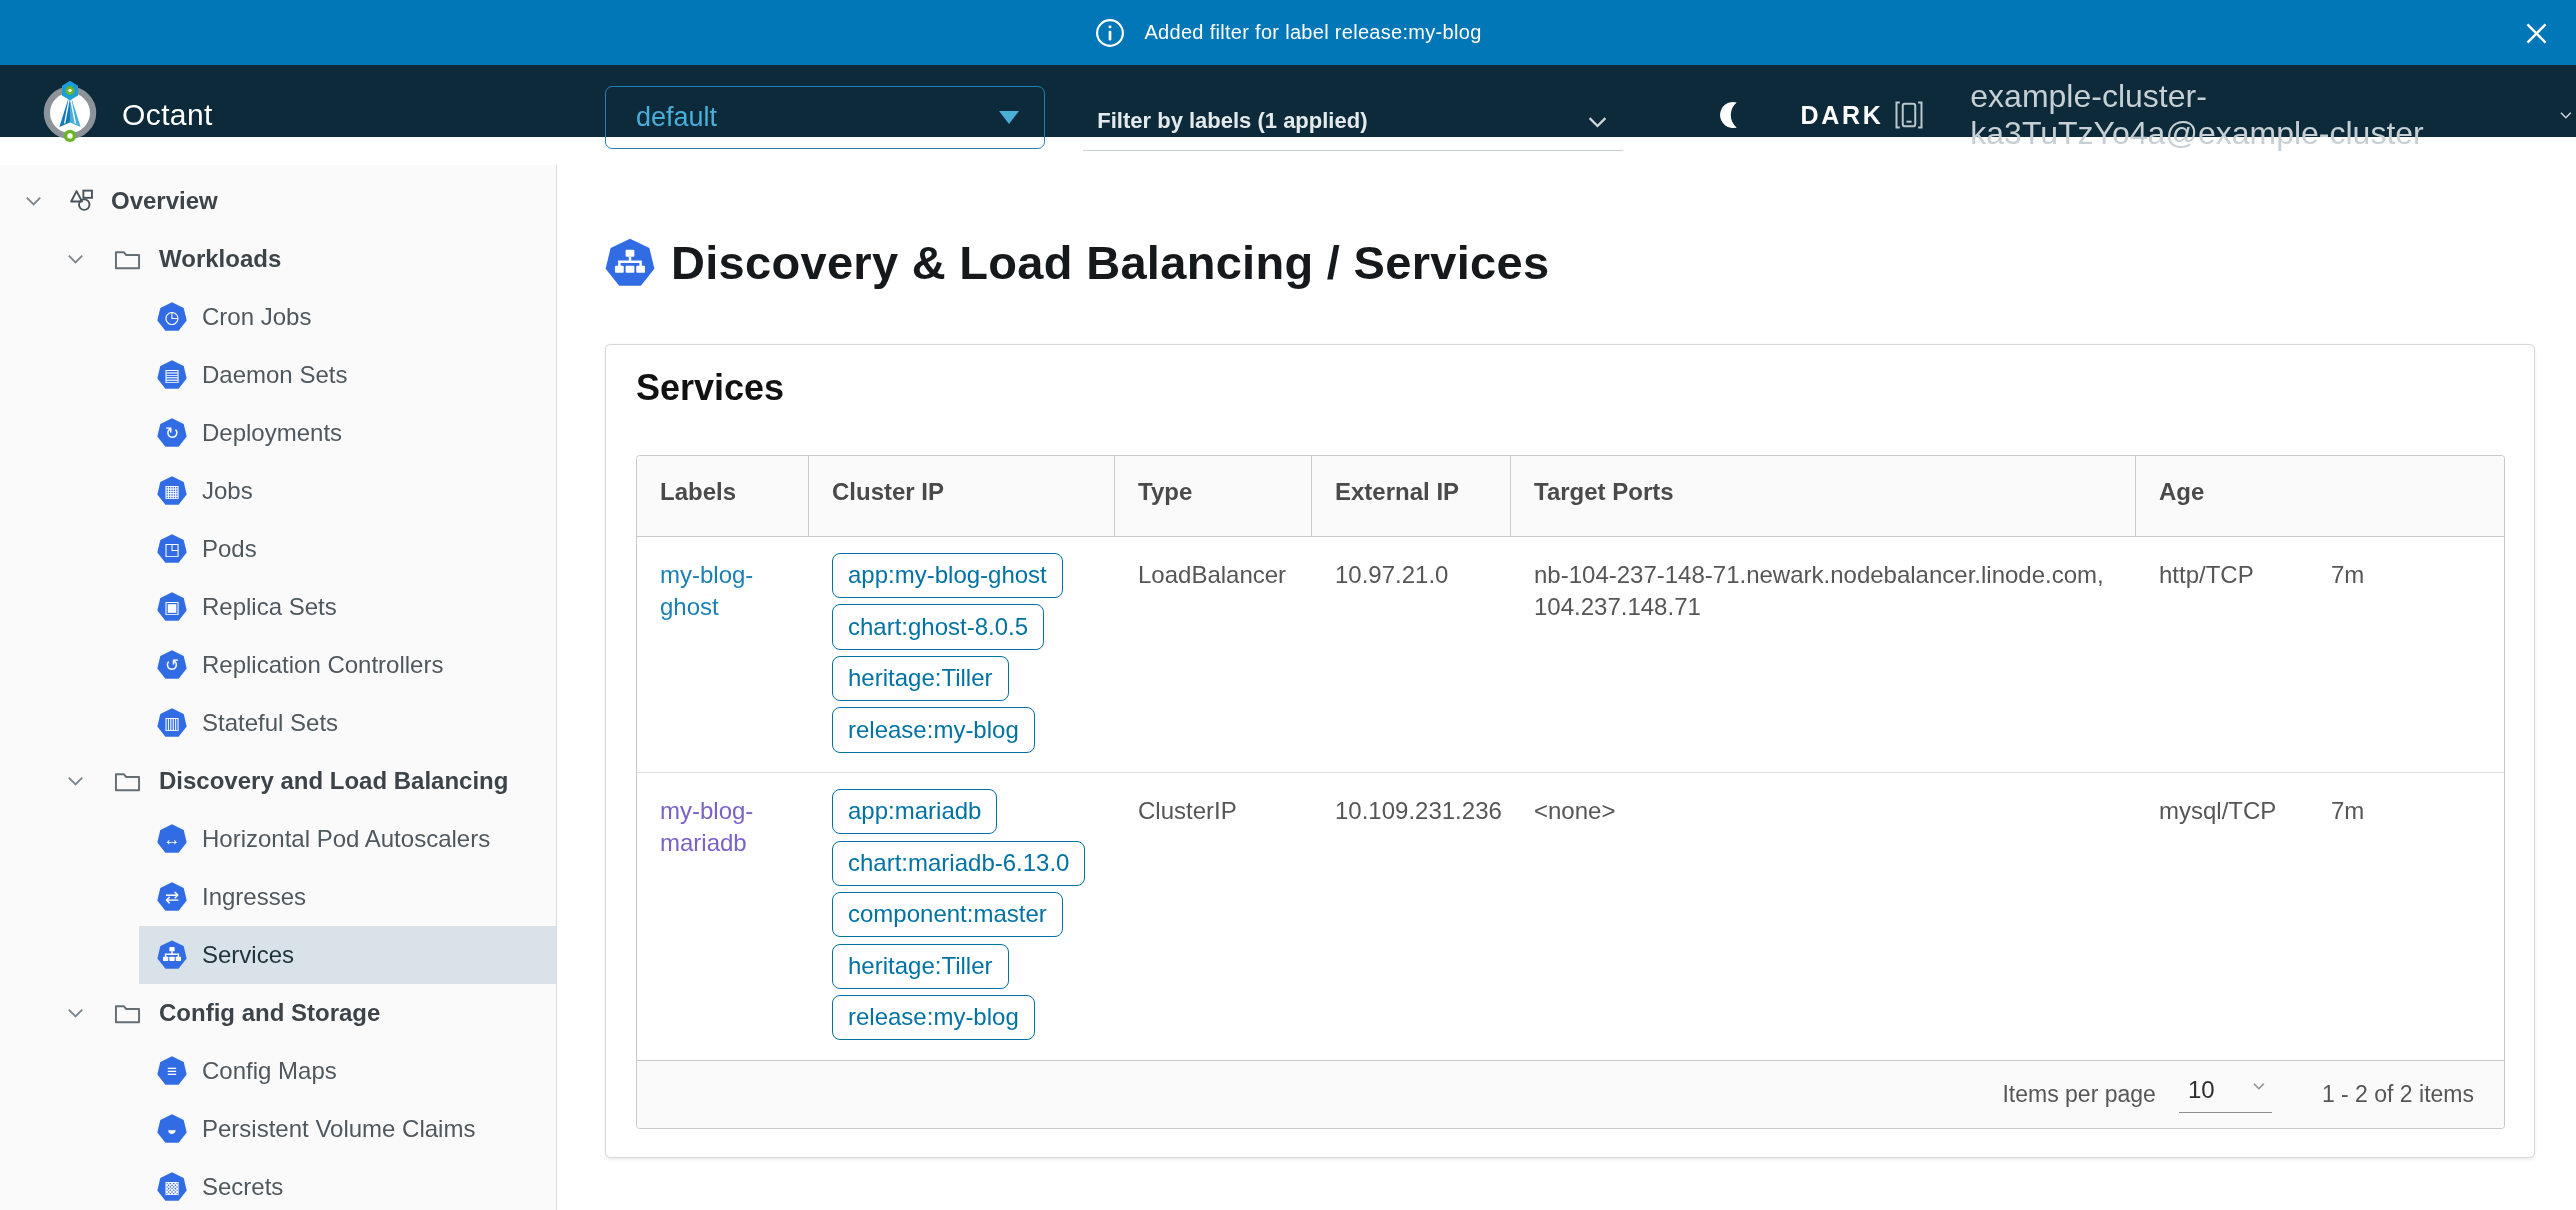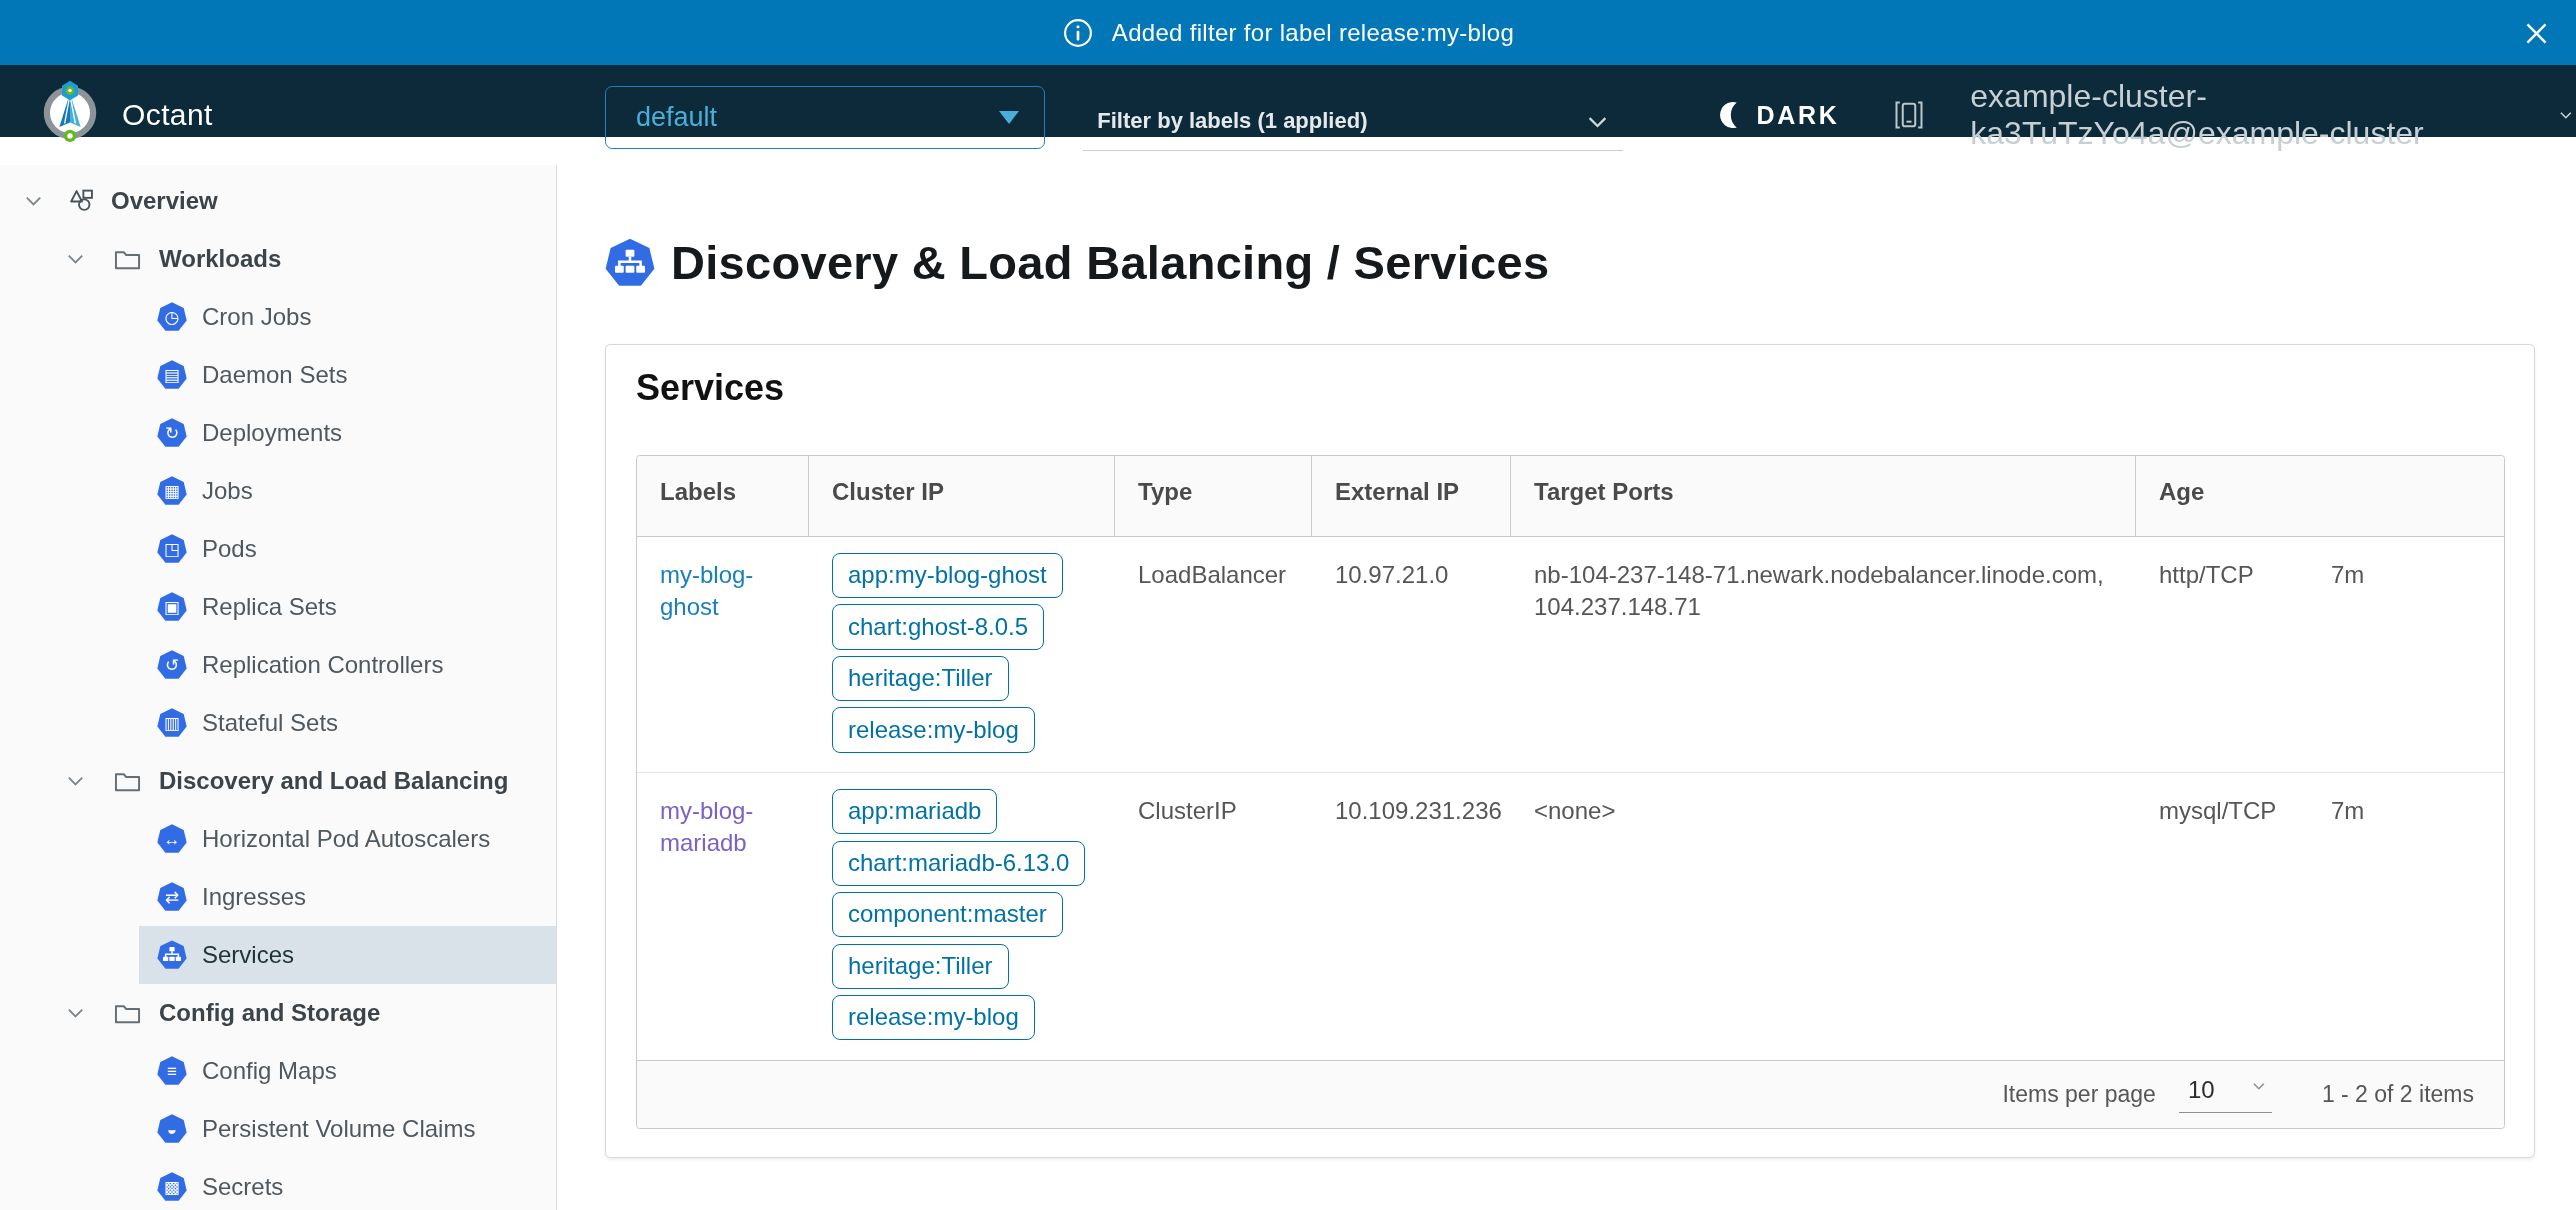--- a/index.html
+++ b/index.html
@@ -3,21 +3,21 @@
 <meta charset="utf-8">
 <style>
   * { margin:0; padding:0; box-sizing:border-box; }
   html,body { width:2576px; height:1210px; overflow:hidden; background:#fff;
               font-family:"Liberation Sans", sans-serif; }
 
   
   .alert-bar { position:absolute; left:0; top:0; width:2576px; height:65px;
     background:#0277b8; display:flex; align-items:center; justify-content:center; }
   .alert-inner { display:flex; align-items:center; gap:18px; }
-  .alert-text { color:#fff; font-size:24px; letter-spacing:0.3px; }
+  .alert-text { color:#fff; font-size:20px; letter-spacing:0.3px; }
   .alert-close { position:absolute; right:23px; top:16px; width:34px; height:34px;
     display:flex; align-items:center; justify-content:center; cursor:pointer; }
 
   
   .app-header { position:absolute; left:0; top:65px; width:2576px; height:72px;
     background:#0c2a3a; }
   .logo { position:absolute; left:38px; top:11.6px; width:64px; height:68px; }
   .brand { position:absolute; left:122px; top:0; height:100px; display:flex; align-items:center;
     color:#fff; font-size:30px; letter-spacing:0.4px; }
   .ns-select { position:absolute; left:605px; top:20.6px; width:440px; height:63px;
@@ -25,21 +25,21 @@
     padding:0 25px 0 30px; cursor:pointer; }
   .ns-select .val { color:#49afd9; font-size:27px; flex:1; }
   .ns-caret { width:0; height:0; border-left:10.7px solid transparent;
     border-right:10.7px solid transparent; border-top:13.4px solid #49afd9; }
   .label-filter { position:absolute; left:1083px; top:27px; width:540px; height:59px;
     border-bottom:1.8px solid #c9ced2; display:flex; align-items:center;
     padding:0 12.5px 0 14.3px; cursor:pointer; }
   .label-filter .val { color:#e4e9ec; font-size:22px; flex:1;font-weight:bold; }
   .theme-toggle { position:absolute; left:1719px; top:0; height:100px; display:flex;
     align-items:center; gap:12.5px; cursor:pointer; }
-  .theme-toggle .txt { color:#fff; font-size:25px; font-weight:700; letter-spacing:2.7px; }
+  .theme-toggle .txt { color:#fff; font-size:25px; font-weight:700; letter-spacing:2.7px;margin-left:44px; }
   .cluster-select { position:absolute; left:1894px; top:0; height:100px; display:flex;
     align-items:center; gap:14.3px; cursor:pointer; }
   .cluster-select .val { color:#c6cfd4; font-size:32px;margin-left:32px; }
 
   
   .sidebar { position:absolute; left:0; top:165px; width:557px; height:1045px;
     background:#fafafa; border-right:0.9px solid #dcdcdc; padding-top:7.2px; overflow:hidden; }
   .side-item { position:relative; height:58px; cursor:pointer; }
   .side-item .expander, .side-item .type-icon, .side-item .label {
     position:absolute; top:50%; transform:translateY(-50%); z-index:1; }

